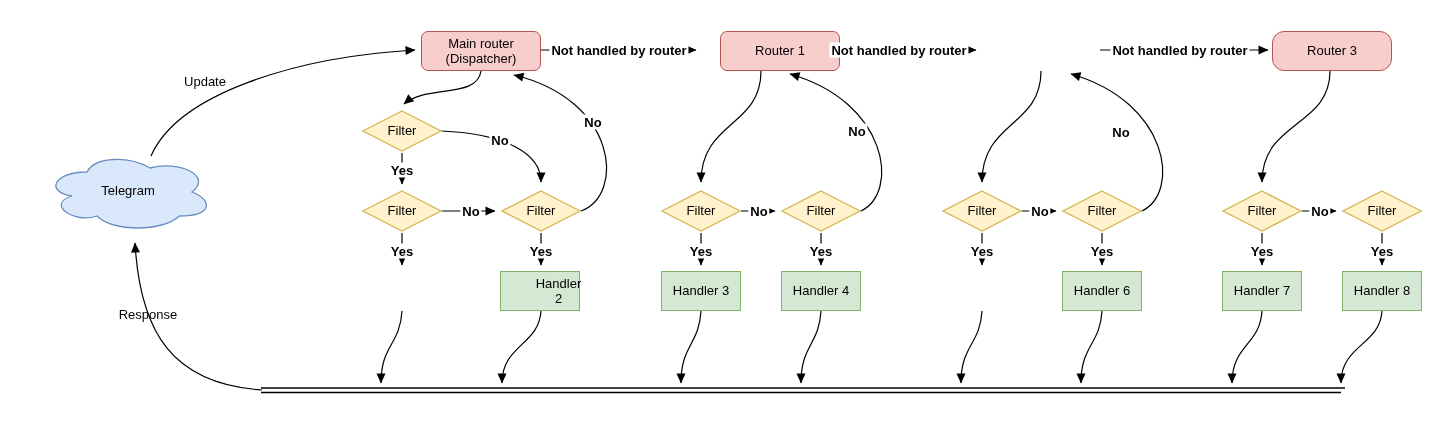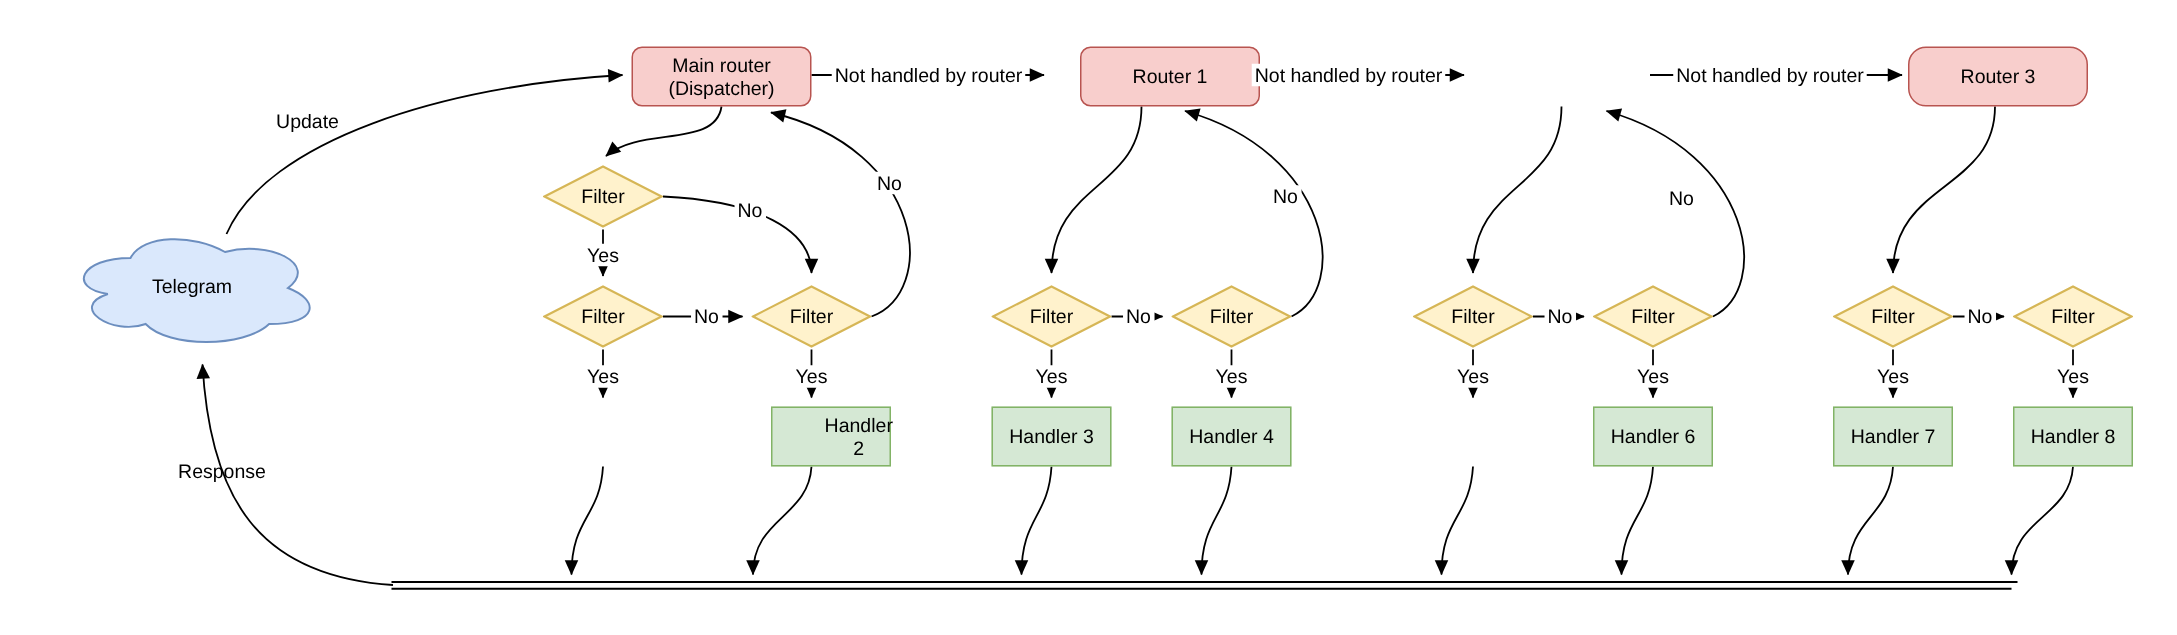--- a/index.html
+++ b/index.html
@@ -29,21 +29,21 @@
     width: 80px; height: 40px;
     background: var(--handler-fill, #d5e8d4);
     border: 1.4px solid var(--handler-stroke, #82b366);
   }
   .diamond { width: 80px; height: 42px; }
   .diamond svg { position: absolute; left: 0; top: 0; }
   .diamond polygon { fill: var(--filter-fill, #fff2cc); stroke: var(--filter-stroke, #d6b656); stroke-width: 1.4px; }
   .diamond span { position: relative; z-index: 1; }
   .cloud-label { width: 120px; height: 20px; }
   .elabel { position: absolute; transform: translate(-50%, -50%); white-space: nowrap; z-index: 2; }
-  .elabel.bg { background: #ffffff; padding: 0 2px; }
+  .elabel.bg { background: #ffffff; padding: 0 2px; font-weight: bold; }
 </style>
 </head>
 <body>
 
 <div class="canvas">
 
   <svg class="layer" width="1451" height="423">
     <defs>
       <marker id="arr" markerUnits="userSpaceOnUse" markerWidth="12" markerHeight="12" refX="10.5" refY="6" orient="auto">
         <path d="M 1 1.5 L 11 6 L 1 10.5 Z" fill="#000"></path>
@@ -152,21 +152,21 @@
       </svg>
     <span>Filter</span>
   </div>
   <div class="node diamond" style="left:1342px; top:190px;">
     <svg width="80" height="42">
         <polygon points="40,1 79,21 40,41 1,21"></polygon>
       </svg>
     <span>Filter</span>
   </div>
 
-  <div class="node handler" style="left:514px; top:271px;padding-left:37px;">Handler 2</div>
+  <div class="node handler" style="left:500px; top:271px;padding-left:37px;">Handler 2</div>
   <div class="node handler" style="left:661px; top:271px;">Handler 3</div>
   <div class="node handler" style="left:781px; top:271px;">Handler 4</div>
   <div class="node handler" style="left:1062px; top:271px;">Handler 6</div>
   <div class="node handler" style="left:1222px; top:271px;text-align:right;">Handler 7</div>
   <div class="node handler" style="left:1342px; top:271px;">Handler 8</div>
 
   <div class="elabel" style="left:205px; top:81px;">Update</div>
   <div class="elabel" style="left:148px; top:314px;">Response</div>
 
   <div class="elabel bg" style="left:619px; top:50px;">Not handled by router</div>

